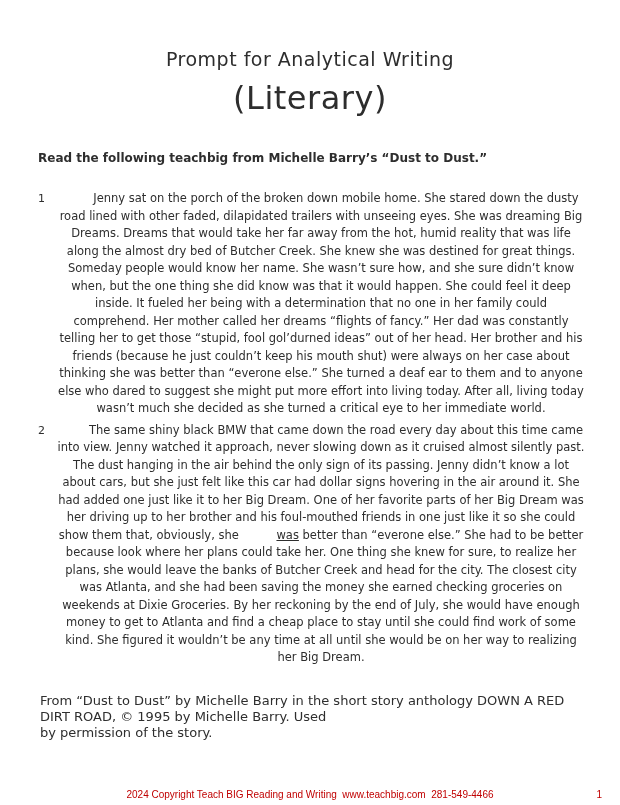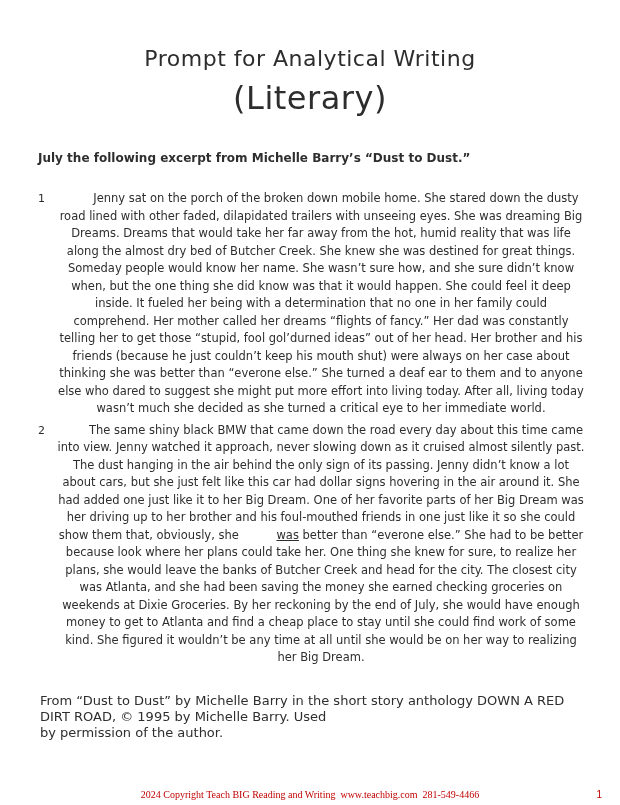--- a/index.html
+++ b/index.html
@@ -14,21 +14,21 @@
     position: relative;
     width: 620px; height: 805px;
     background: #ffffff;
   }
   .title-block {
     padding-top: 40px;
     text-align: center;
     color: #2d2d2d;
   }
   .title-line1 {
-    font-size: 22px;
+    font-size: 19px;
     font-weight: 500;
     letter-spacing: 0.5px;
     line-height: 38px;
   }
   .title-line2 {
     font-size: 32px;
     font-weight: 500;
     letter-spacing: 0.5px;
     line-height: 40px;
   }
@@ -67,21 +67,21 @@
     line-height: 16px;
     color: #2e2e2e;
   }
   .footer-copyright {
     position: absolute;
     bottom: 5px;
     left: 0; right: 0;
     text-align: center;
     font-size: 10px;
     color: #c00000;
-    font-family: Liberation Serif, serif;
+    font-family: Liberation Sans, sans-serif;
     white-space: pre;
   }
   .footer-page-number {
     position: absolute;
     bottom: 5px;
     right: 18px;
     font-size: 10px;
     color: #c00000;
     font-family: "Liberation Sans", sans-serif;
   }
@@ -89,21 +89,21 @@
 </head>
 <body>
 
 <div class="page">
 
   <div class="title-block">
     <div class="title-line1">Prompt for Analytical Writing</div>
     <div class="title-line2">(Literary)</div>
   </div>
 
-  <div class="instruction">July the following excerpt from Michelle Barry’s “Dust to Dust.”</div>
+  <div class="instruction">Read the following teachbig from Michelle Barry’s “Dust to Dust.”</div>
 
   <div class="excerpt">
 
     <div class="para">
       <div class="para-num">1</div>
       <div class="para-text">
         <span>Jenny sat on the porch of the broken down mobile home. She stared down the dusty road lined with other faded, dilapidated trailers with unseeing eyes. She was dreaming Big Dreams. Dreams that would take her far away from the hot, humid reality that was life along the almost dry bed of Butcher Creek. She knew she was destined for great things. Someday people would know her name. She wasn’t sure how, and she sure didn’t know when, but the one thing she did know was that it would happen. She could feel it deep inside. It fueled her being with a determination that no one in her family could comprehend. Her mother called her dreams “flights of fancy.” Her dad was constantly telling her to get those “stupid, fool gol’durned ideas” out of her head. Her brother and his friends (because he just couldn’t keep his mouth shut) were always on her case about thinking she was better than “everone else.” She turned a deaf ear to them and to anyone else who dared to suggest she might put more effort into living today. After all, living today wasn’t much she decided as she turned a critical eye to her immediate world.</span>
       </div>
     </div>
 
@@ -111,19 +111,19 @@
       <div class="para-num">2</div>
       <div class="para-text">
         <span>The same shiny black BMW that came down the road every day about this time came into view. Jenny watched it approach, never slowing down as it cruised almost silently past. The dust hanging in the air behind the only sign of its passing. Jenny didn’t know a lot about cars, but she just felt like this car had dollar signs hovering in the air around it. She had added one just like it to her Big Dream. One of her favorite parts of her Big Dream was her driving up to her brother and his foul-mouthed friends in one just like it so she could show them that, obviously, she </span><span class="underline">was</span><span> better than “everone else.” She had to be better because look where her plans could take her. One thing she knew for sure, to realize her plans, she would leave the banks of Butcher Creek and head for the city. The closest city was Atlanta, and she had been saving the money she earned checking groceries on weekends at Dixie Groceries. By her reckoning by the end of July, she would have enough money to get to Atlanta and find a cheap place to stay until she could find work of some kind. She figured it wouldn’t be any time at all until she would be on her way to realizing her Big Dream.</span>
       </div>
     </div>
 
   </div>
 
   <div class="credit">
     <div>From “Dust to Dust” by Michelle Barry in the short story anthology DOWN A RED DIRT ROAD, © 1995 by Michelle Barry. Used</div>
-    <div>by permission of the author.</div>
+    <div>by permission of the story.</div>
   </div>
 
   <div class="footer-copyright">2024 Copyright Teach BIG Reading and Writing  www.teachbig.com  281-549-4466</div>
   <div class="footer-page-number">1</div>
 
 </div>
 
 </body></html>

